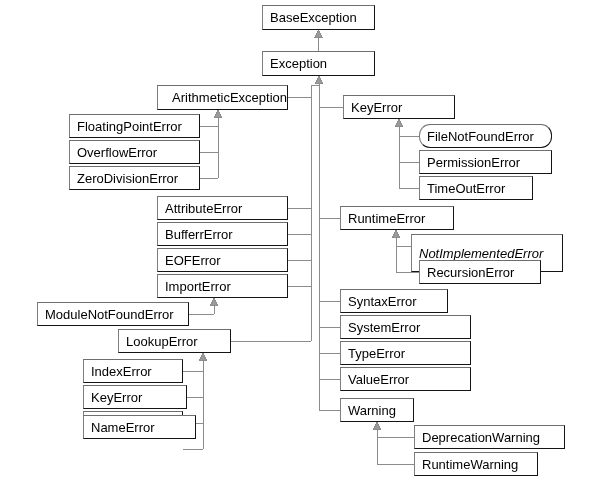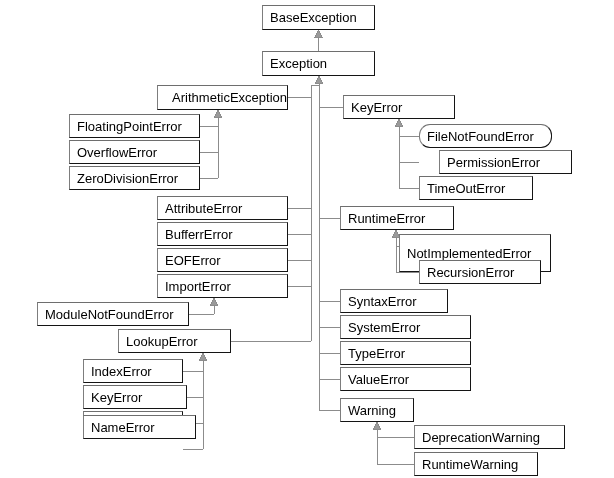--- a/index.html
+++ b/index.html
@@ -136,30 +136,30 @@
       </div>
       <div class="node" style="left: 83px; top: 415px; width: 113px; height: 24px;">
         <span>NameError</span>
       </div>
       <div class="node" style="left: 343px; top: 95px; width: 112px; height: 24px;">
         <span>KeyError</span>
       </div>
       <div class="node" style="left: 419px; top: 124px; width: 133px; height: 24px; border-radius: 11px;">
         <span>FileNotFoundError</span>
       </div>
-      <div class="node" style="left: 419px; top: 150px; width: 133px; height: 24px; margin-left: 20px;">
+      <div class="node" style="left: 419px; top: 150px; width: 133px; height: 24px;">
         <span>PermissionError</span>
       </div>
       <div class="node" style="left: 419px; top: 176px; width: 114px; height: 24px;">
         <span>TimeOutError</span>
       </div>
       <div class="node" style="left: 340px; top: 206px; width: 114px; height: 24px;">
         <span>RuntimeError</span>
       </div>
-      <div class="node" style="left: 399px; top: 234px; width: 152px; height: 38px;">
+      <div class="node" style="left: 411px; top: 234px; width: 152px; height: 38px; font-style: italic;">
         <span>NotImplementedError</span>
       </div>
       <div class="node" style="left: 419px; top: 260px; width: 122px; height: 24px;">
         <span>RecursionError</span>
       </div>
       <div class="node" style="left: 340px; top: 289px; width: 108px; height: 24px;">
         <span>SyntaxError</span>
       </div>
       <div class="node" style="left: 340px; top: 315px; width: 131px; height: 24px;">
         <span>SystemError</span>

